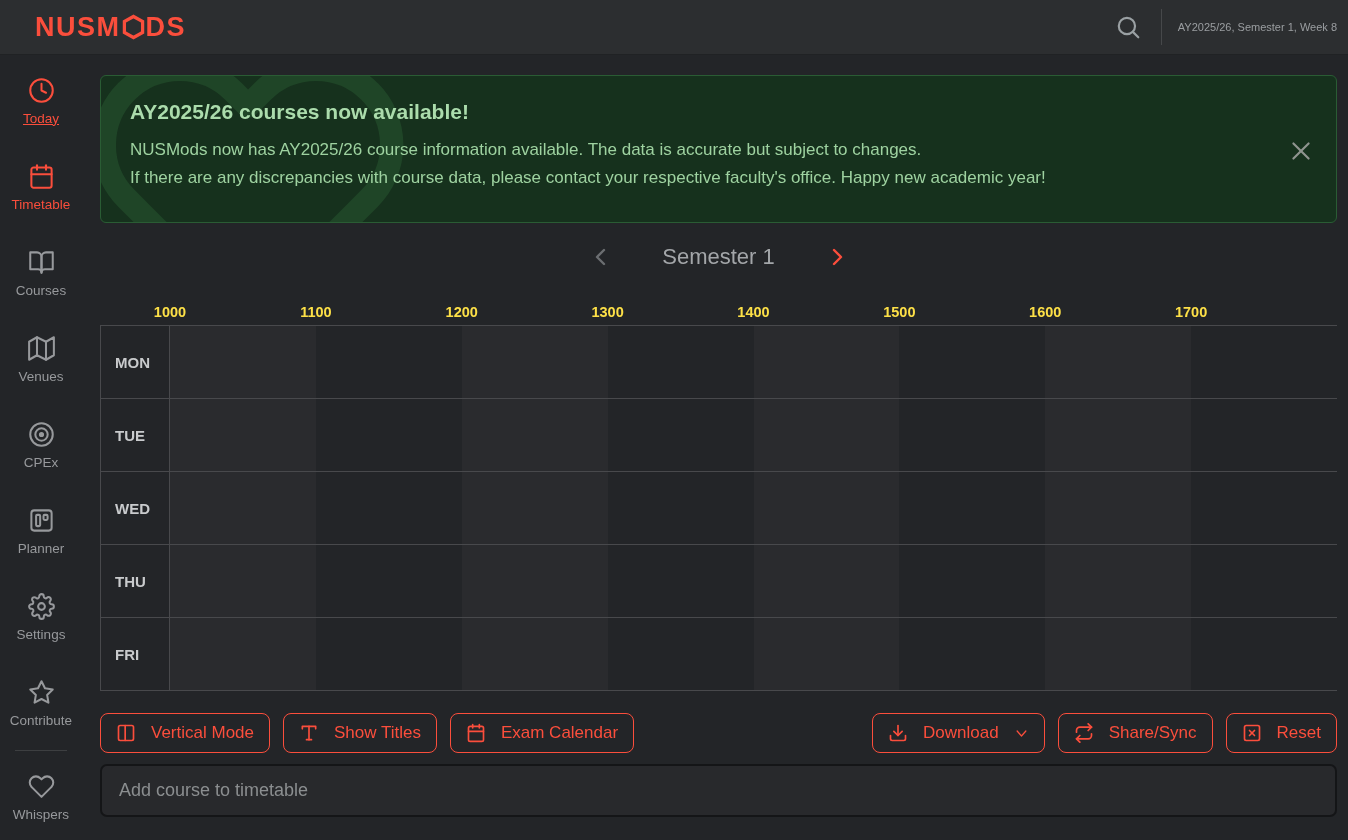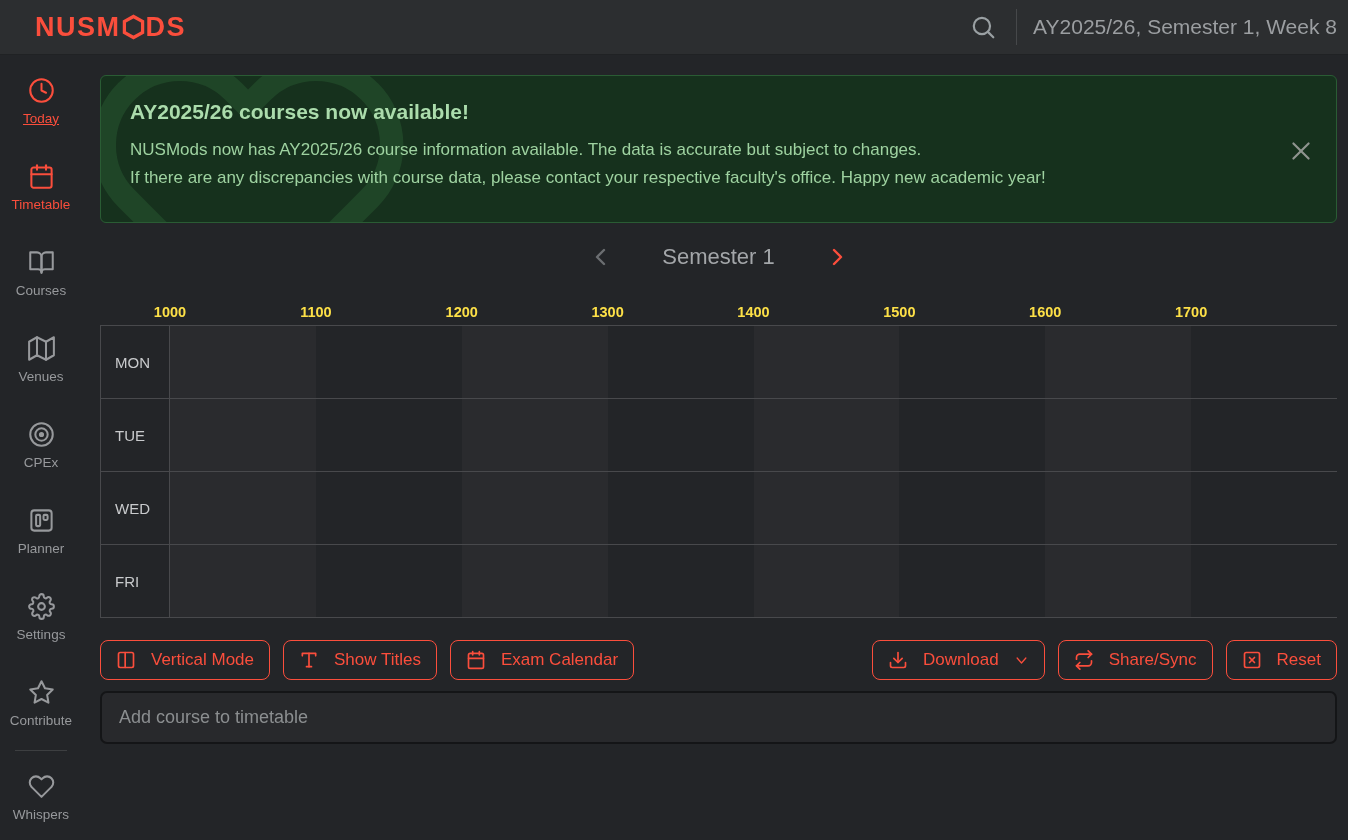--- a/index.html
+++ b/index.html
@@ -16,21 +16,21 @@
     display: flex; align-items: center;
     padding: 0 11px 0 35px;
     border-bottom: 1px solid #202224;
   }
   .logo { display: inline-flex; align-items: center; color: #fb4e3c;
     font-weight: bold; font-size: 27px; letter-spacing: 1.5px; cursor: pointer; }
   .logo svg { margin: 0 1px; }
   .topbar-right { margin-left: auto; display: flex; align-items: center; }
   .search-btn { background: none; border: none; cursor: pointer; padding: 6px; display: flex; }
   .topbar-divider { width: 1px; height: 36px; background: #46484a; margin: 0 16px 0 14px; }
-  .week-text { color: #9b9ea1; font-size: 21px; }
+  .week-text { color: #9b9ea1; font-size: 11px; }
 
   
   .edge-strip { position: absolute; left: 0; top: 55px; bottom: 0; width: 3px; background: #2d3033; }
   .edge-thumb { position: absolute; left: 0; top: 465px; height: 150px; width: 3px; background: #47525c; }
 
   
   .sidebar {
     position: absolute; left: 0; top: 55px; bottom: 0; width: 82px;
     display: flex; flex-direction: column; align-items: stretch;
     background: #232528; padding-top: 3px;
@@ -75,21 +75,21 @@
   .time-header { position: relative; height: 21px; margin-top: 29px; }
   .time-header span {
     position: absolute; transform: translateX(-50%); top: 0;
     color: #fde047; font-size: 14.5px; font-weight: bold;
   }
   .tt-grid { border-top: 1px solid #48494c; border-radius: 0 0 4px 4px; }
   .tt-row { display: flex; height: 73px; border-bottom: 1px solid #48494c; }
   .tt-day {
     width: 70px; flex: none; border-left: 1px solid #48494c; border-right: 1px solid #48494c;
     display: flex; align-items: center; padding-left: 14px;
-    color: #c9cbcd; font-size: 15px; font-weight: normal;
+    color: #c9cbcd; font-size: 15px; font-weight: bold;
   }
   .tt-row > .band { flex: 1 1 0; }
   .tt-row > .band:nth-child(even) { background: #2a2b2e; }
 
   
   .toolbar { margin-top: 22px; display: flex; justify-content: space-between; }
   .btn-group { display: flex; gap: 13px; }
   .ob {
     height: 40px; display: inline-flex; align-items: center; gap: 15px;
     background: transparent; border: 1.5px solid #fb4e3c; border-radius: 8px;
@@ -276,20 +276,31 @@
       <div class="band"></div>
         <div class="band"></div>
         <div class="band"></div>
         <div class="band"></div>
         <div class="band"></div>
         <div class="band"></div>
         <div class="band"></div>
         <div class="band"></div>
     </div>
     <div class="tt-row">
+      <div class="tt-day">THU</div>
+      <div class="band"></div>
+        <div class="band"></div>
+        <div class="band"></div>
+        <div class="band"></div>
+        <div class="band"></div>
+        <div class="band"></div>
+        <div class="band"></div>
+        <div class="band"></div>
+    </div>
+    <div class="tt-row">
       <div class="tt-day">FRI</div>
       <div class="band"></div>
         <div class="band"></div>
         <div class="band"></div>
         <div class="band"></div>
         <div class="band"></div>
         <div class="band"></div>
         <div class="band"></div>
         <div class="band"></div>
     </div>

